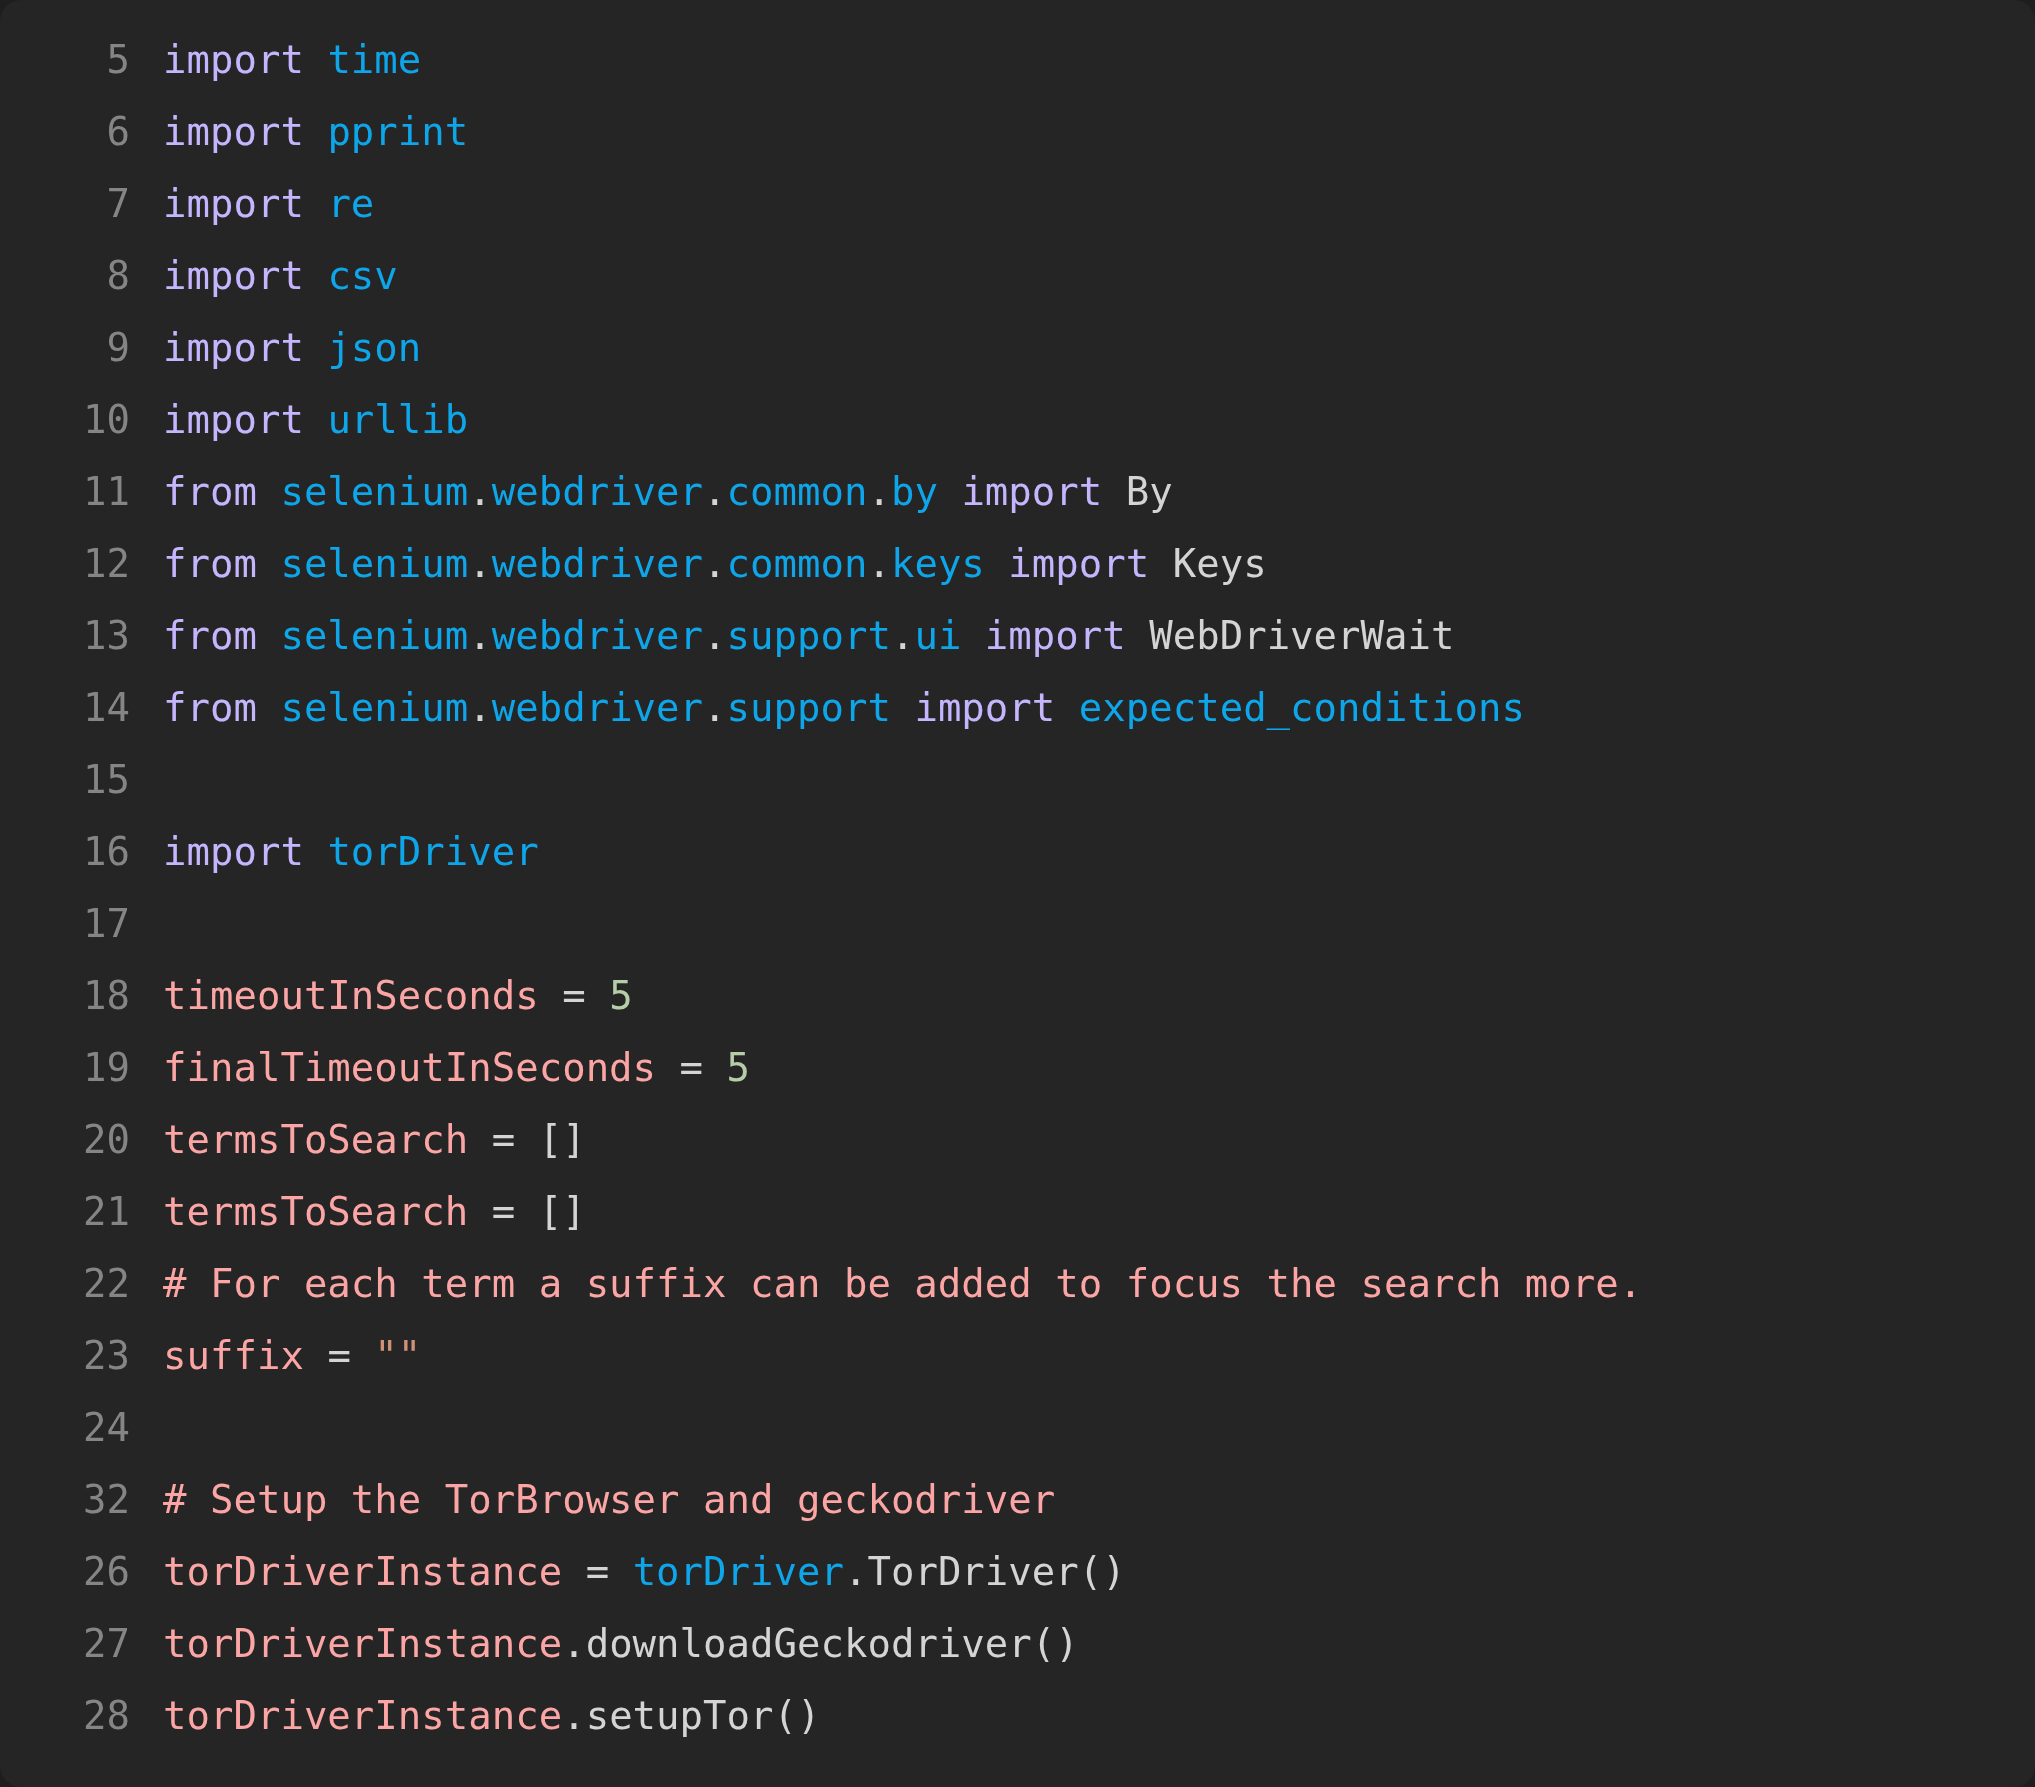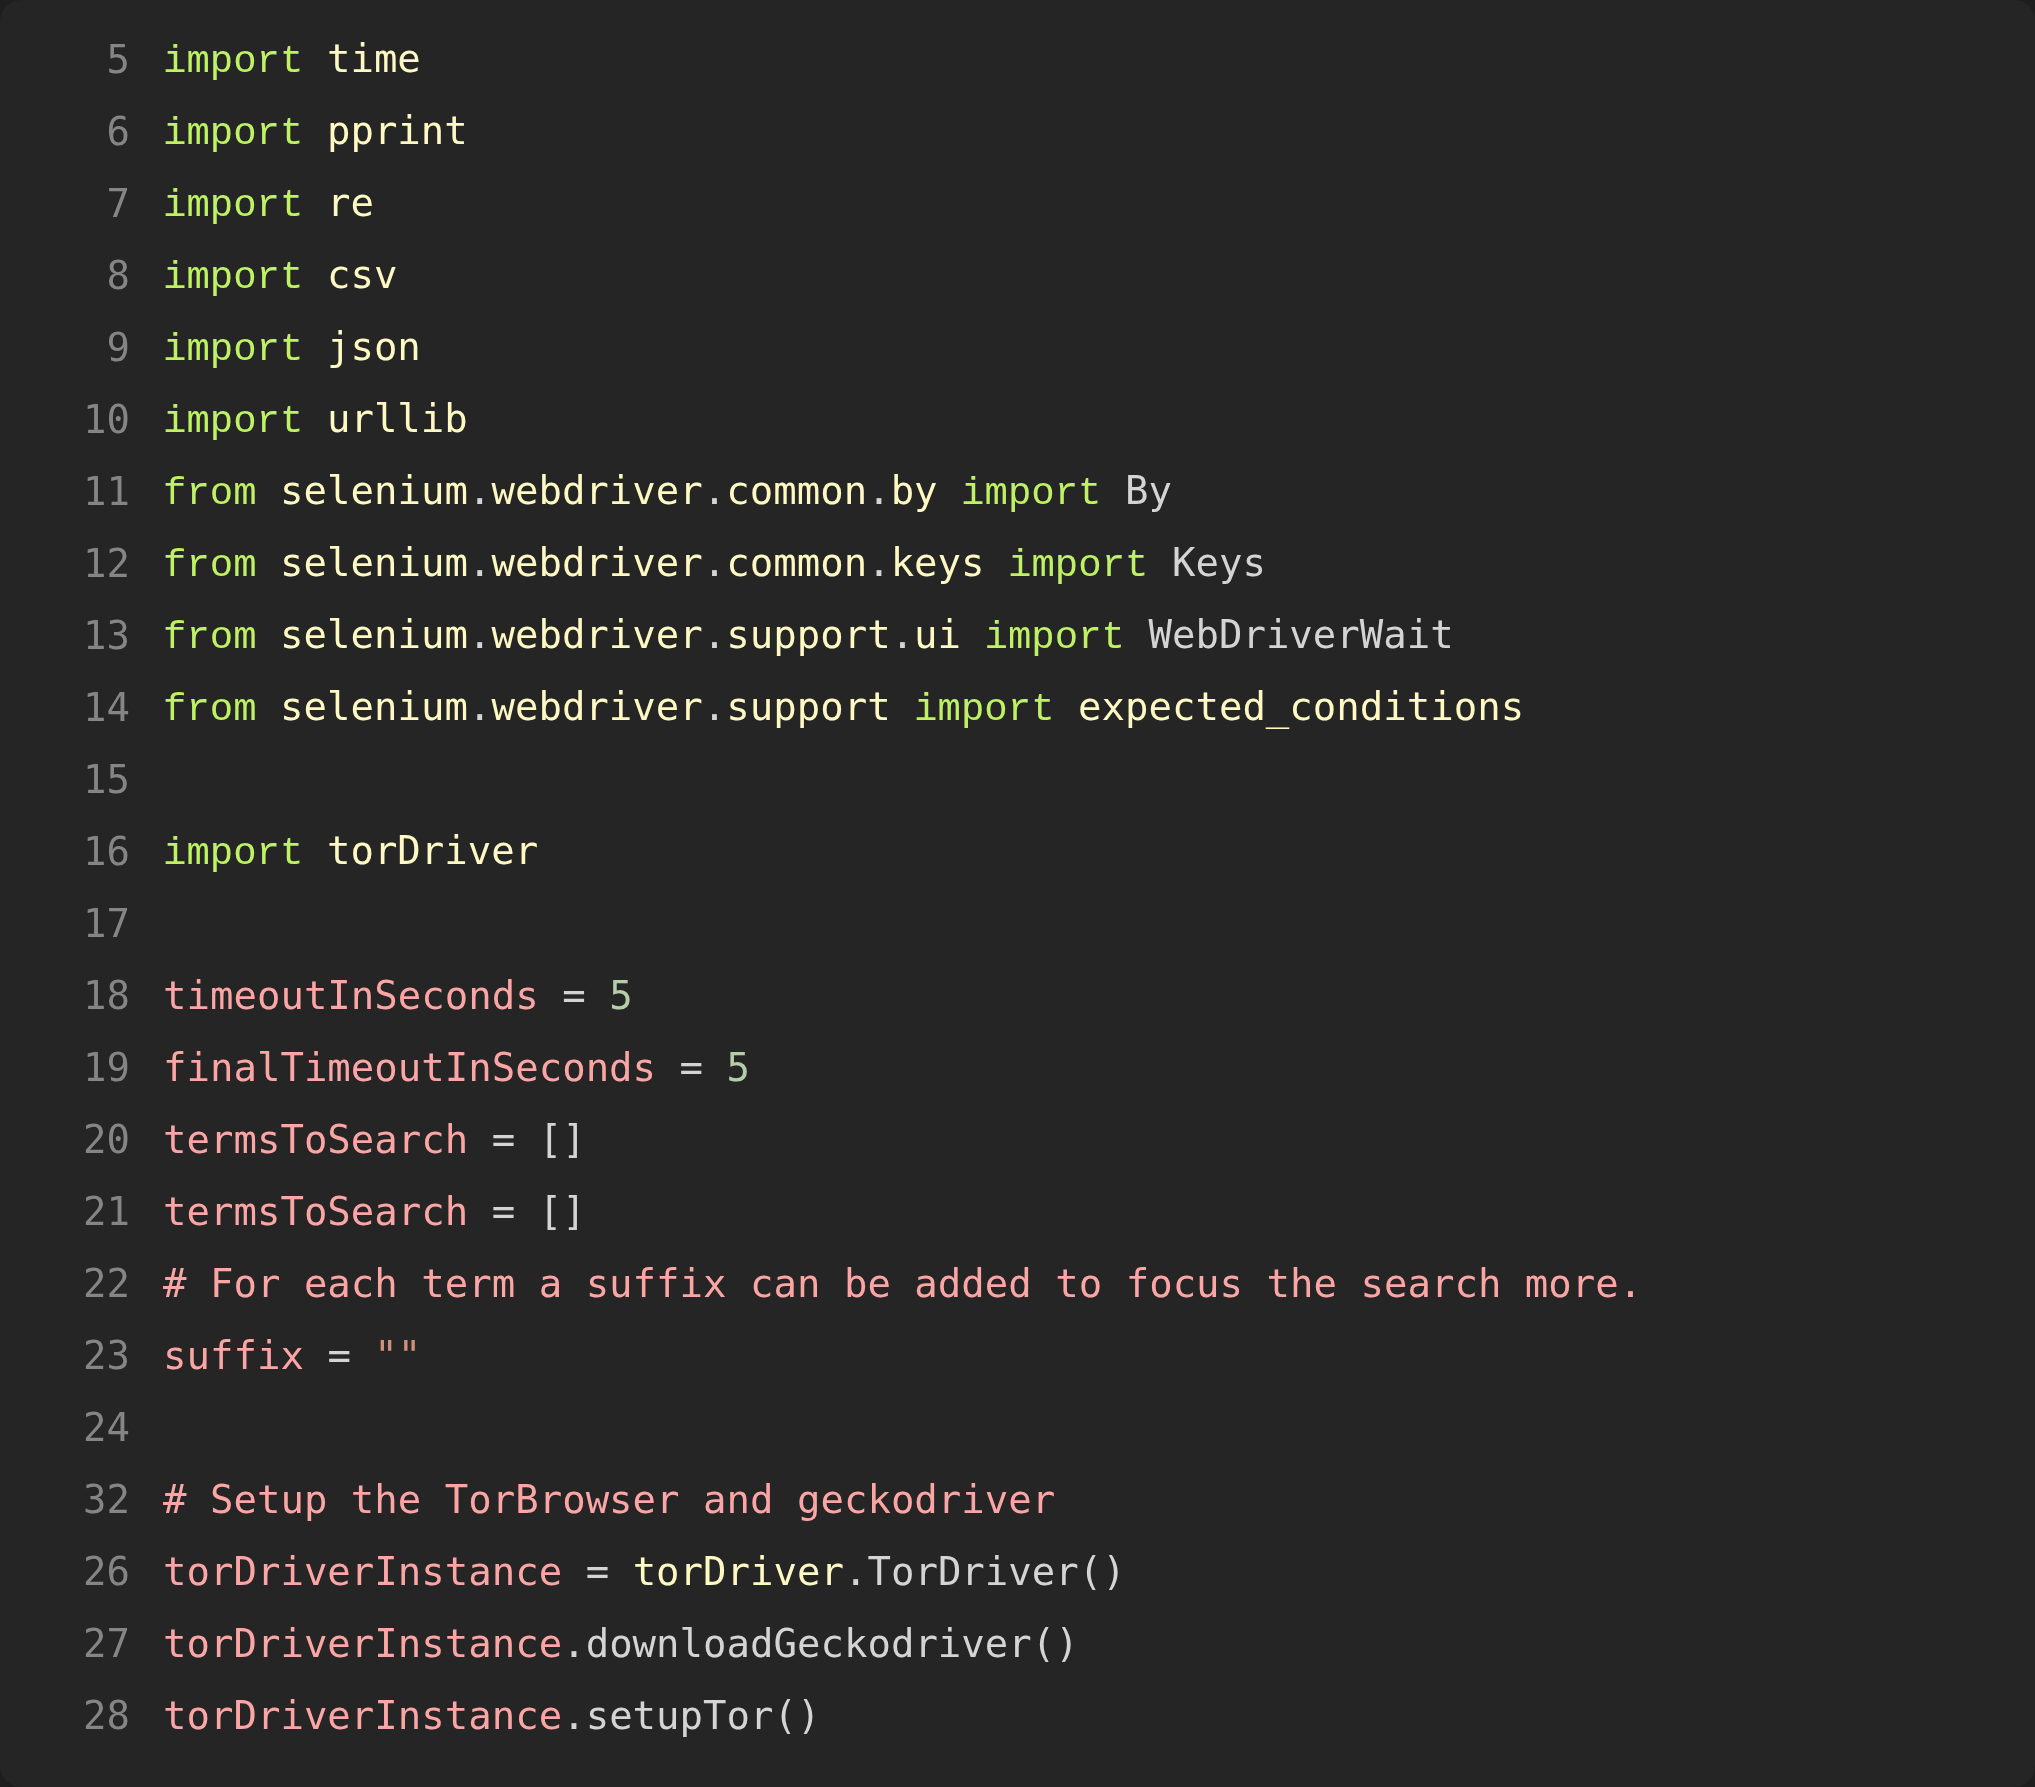--- a/index.html
+++ b/index.html
@@ -33,22 +33,22 @@
     min-width: 163px;
     text-align: right;
     color: #858585;
     padding-right: 33px;
     box-sizing: border-box;
     user-select: none;
   }
   .code {
     color: #d4d4d4;
   }
-  .tok-keyword { color: #bef264; font-family: Liberation Mono, monospace; }
-  .tok-module  { color: #fef9c3; }
+  .tok-keyword { color: #c4b5fd; }
+  .tok-module  { color: #0ea5e9; }
   .tok-class   { color: #d4d4d4; }
   .tok-ident   { color: #fca5a5; }
   .tok-punct   { color: #d4d4d4; }
   .tok-op      { color: #d4d4d4; }
   .tok-number  { color: #b5cea8; }
   .tok-string  { color: #ce9178; }
   .tok-comment { color: #fca5a5; }
   .tok-call    { color: #d4d4d4; margin-top: 12px; }
 </style>
 </head>

